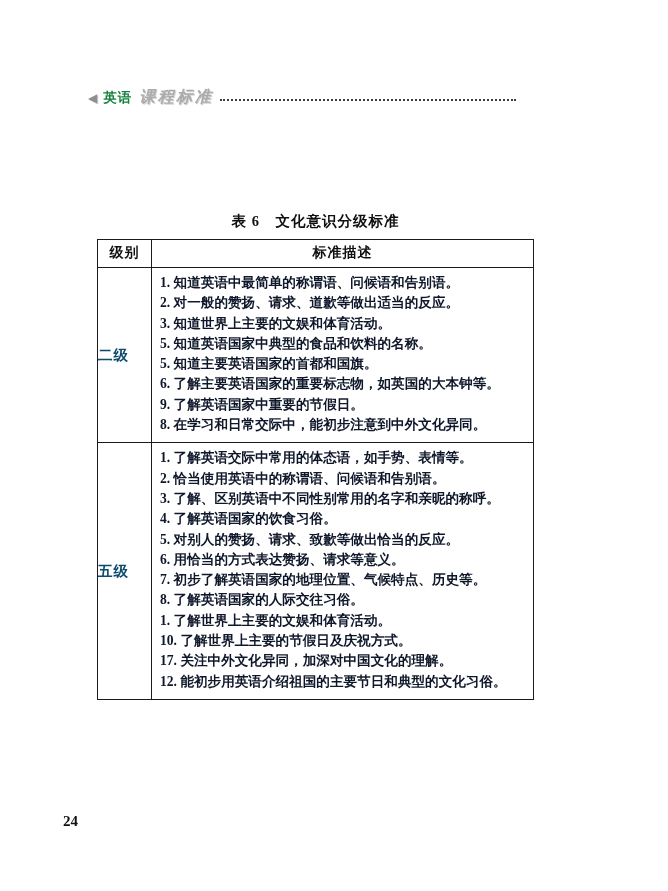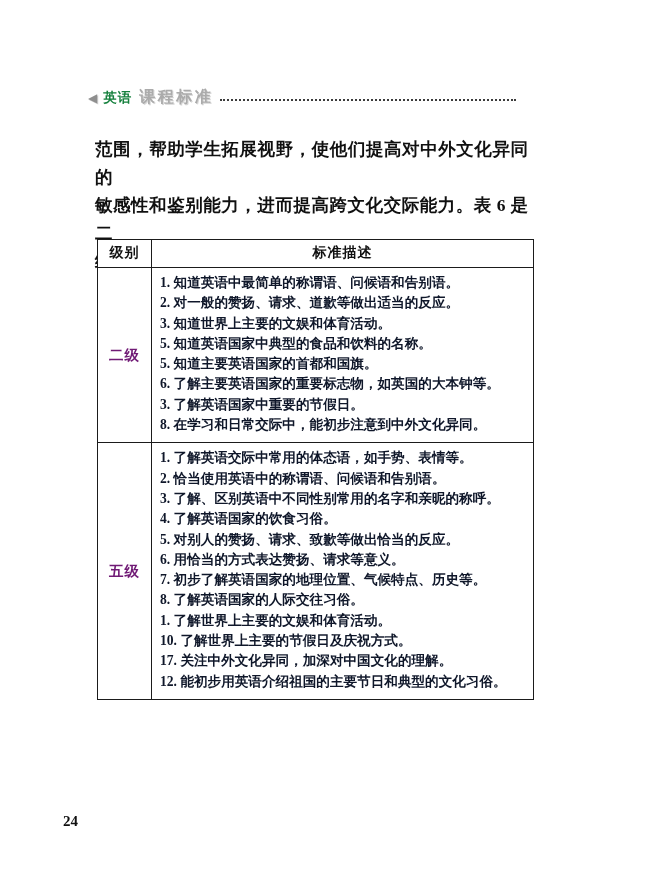--- a/index.html
+++ b/index.html
@@ -23,21 +23,21 @@
     color:#8f8f8f; font-size:12px; line-height:1;
     font-family:"DejaVu Sans","Liberation Sans",sans-serif;
     text-shadow:1px 1px 0 #cfcfcf;
   }
   .subject {
     font-family:"Liberation Sans","DejaVu Sans",sans-serif;
     font-weight:bold; font-size:13.5px; letter-spacing:1px;
     margin-left:6px; color:#15803d;
   }
   .series {
-    color:#ababab; font-weight:bold;
+    color:#ababab; font-style:italic; font-weight:bold;
     font-size:16px; letter-spacing:2.5px; margin-left:7px;
     text-shadow:1px 1px 0 #d8d8d8;
   }
   .dots {
     flex:1; height:0; margin-left:7px;
     border-bottom:2px dotted #3c3c3c;
     transform:translateY(2px);
   }
 
   
@@ -61,22 +61,22 @@
     position:absolute; top:239px; left:97px; width:437px;
     border-collapse:collapse; background:#ffffff;padding-left:44px;
   }
   .std th, .std td { border:1.8px solid #1b1b1b; vertical-align:middle; }
   .std th {
     font-size:14px; font-weight:bold; padding:4px 2px 5px;
     letter-spacing:1px; color:#101010;
   }
   th.level-h { width:54px; }
   td.level-cell {
-    text-align:center; font-weight:bold; font-size:14.5px;
-    letter-spacing:1px; color:#701a75;
+    font-weight:bold; font-size:14.5px;
+    letter-spacing:1px; color:#0c4a6e;
   }
   td.desc-cell { padding:5px 4px 7px 8px; }
   .std-item {
     font-size:13.6px; font-weight:bold; line-height:20.3px;
     white-space:nowrap; color:#0f172a;
   }
 
   
   .pageno {
     position:absolute; top:813px; left:63px;
@@ -88,45 +88,41 @@
 
 <div class="page">
 
   <div class="header">
     <span class="tri">◀</span>
     <span class="subject">英语</span>
     <span class="series">课程标准</span>
     <span class="dots"></span>
   </div>
 
-  <div class="para">
-    <div class="line">范围，帮助学生拓展视野，使他们提高对中外文化异同的</div>
-    <div class="line">敏感性和鉴别能力，进而提高跨文化交际能力。表 6 是二</div>
-    <div class="line last">级和五级的文化意识分级标准。</div>
-  </div>
 
+  <div class="caption">表 6　文化意识分级标准</div>
 
   <table class="std">
     <thead>
       <tr>
         <th class="level-h">级别</th>
         <th>标准描述</th>
       </tr>
     </thead>
     <tbody>
         <tr>
           <td class="level-cell">二级</td>
           <td class="desc-cell">
             <div class="std-item">1. 知道英语中最简单的称谓语、问候语和告别语。</div>
             <div class="std-item">2. 对一般的赞扬、请求、道歉等做出适当的反应。</div>
             <div class="std-item">3. 知道世界上主要的文娱和体育活动。</div>
             <div class="std-item">5. 知道英语国家中典型的食品和饮料的名称。</div>
             <div class="std-item">5. 知道主要英语国家的首都和国旗。</div>
             <div class="std-item">6. 了解主要英语国家的重要标志物，如英国的大本钟等。</div>
-            <div class="std-item">3. 了解英语国家中重要的节假日。</div>
+            <div class="std-item">9. 了解英语国家中重要的节假日。</div>
             <div class="std-item">8. 在学习和日常交际中，能初步注意到中外文化异同。</div>
           </td>
         </tr>
         <tr>
           <td class="level-cell">五级</td>
           <td class="desc-cell">
             <div class="std-item">1. 了解英语交际中常用的体态语，如手势、表情等。</div>
             <div class="std-item">2. 恰当使用英语中的称谓语、问候语和告别语。</div>
             <div class="std-item">3. 了解、区别英语中不同性别常用的名字和亲昵的称呼。</div>
             <div class="std-item">4. 了解英语国家的饮食习俗。</div>

